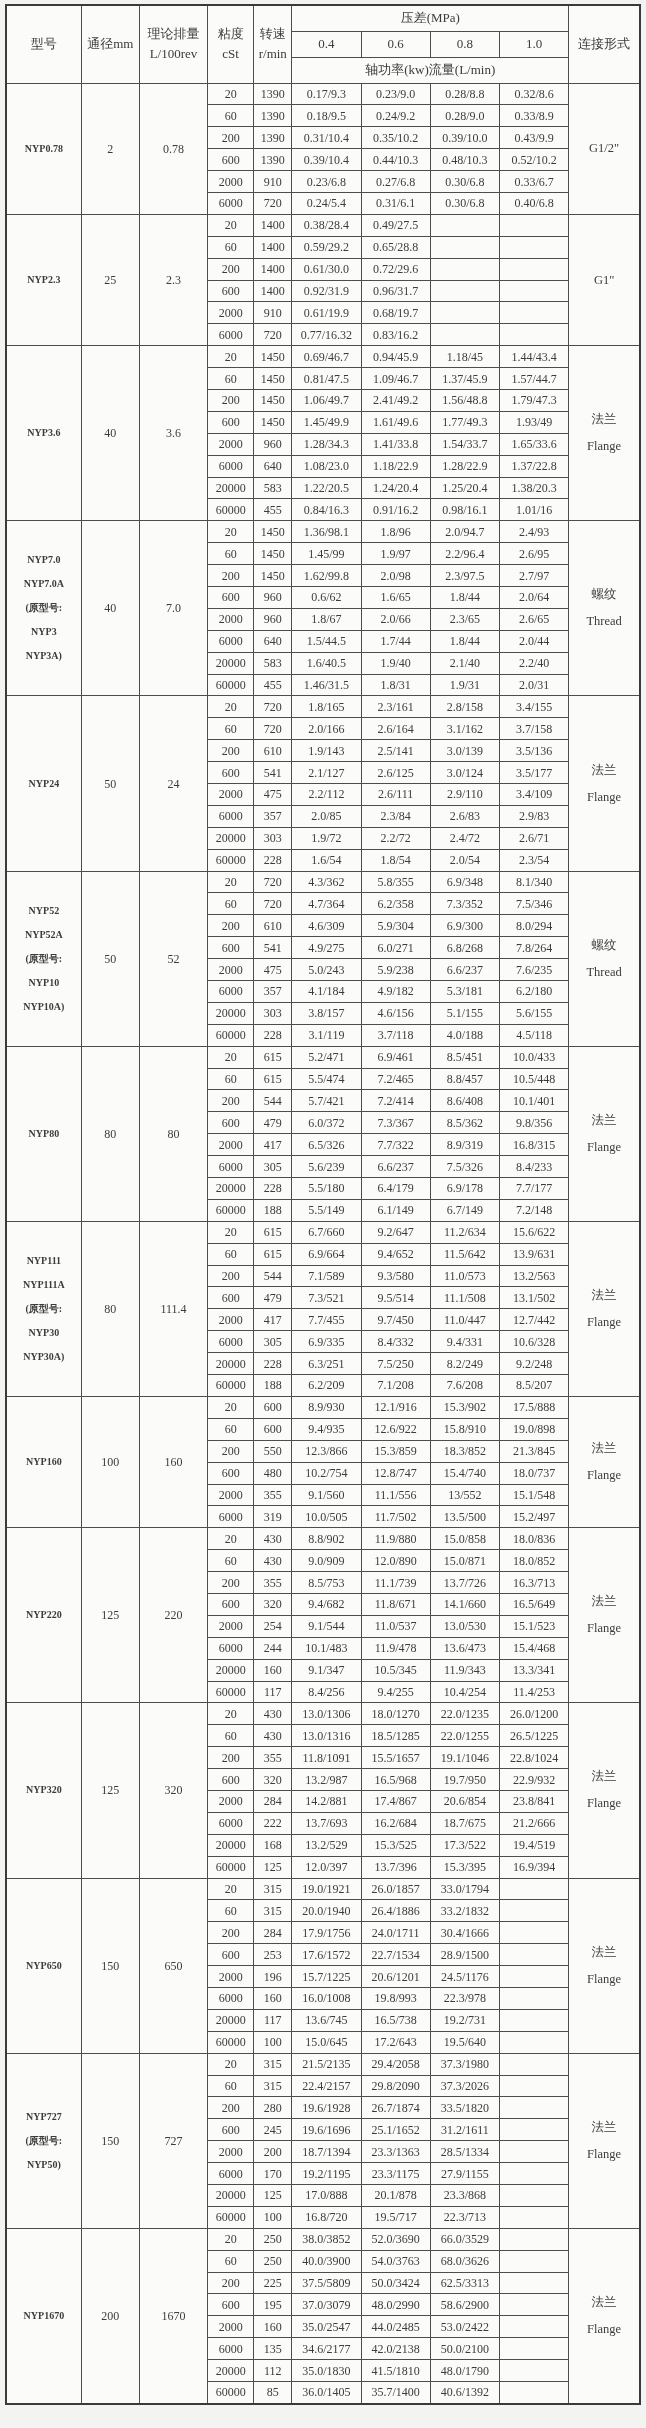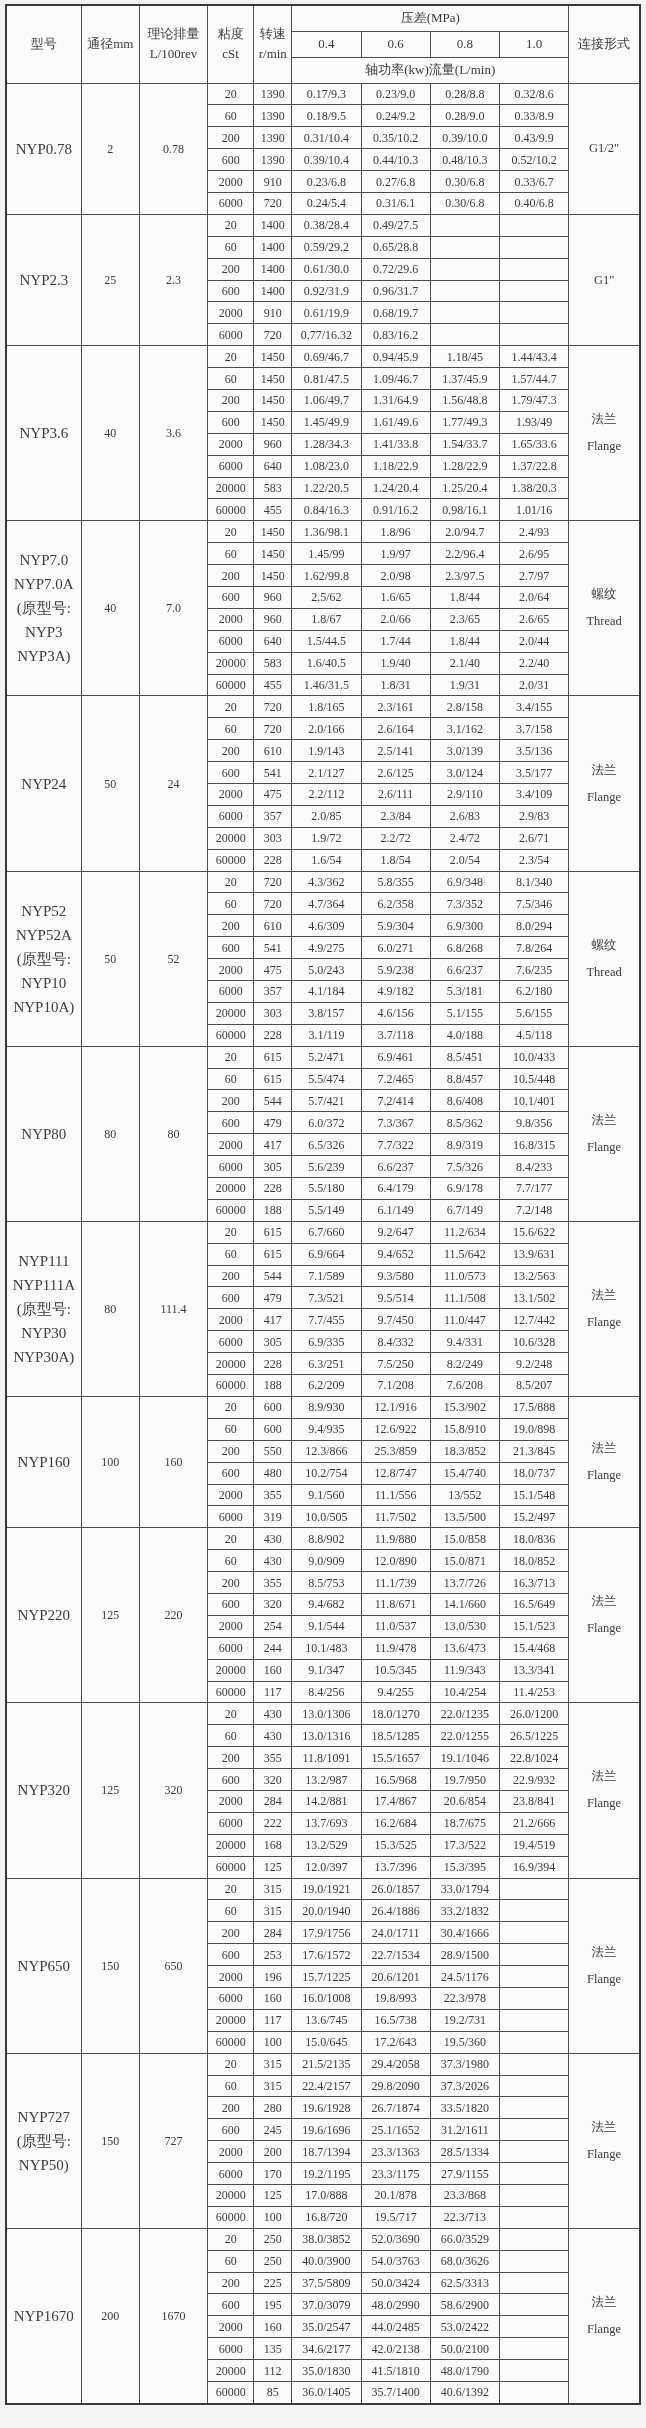--- a/index.html
+++ b/index.html
@@ -22,21 +22,21 @@
     vertical-align:middle;
     padding:0;
     color:#3c3c3c;
     font-weight:normal;
     white-space:pre-line;
     overflow:hidden;
   }
   thead th{font-size:13px;line-height:20px;}
   thead tr{height:26px;}
   tbody td{font-size:12px;height:20.9px;line-height:14px;}
-  td.model{font-size:15px;line-height:24px;}
+  td.model{font-size:10px;line-height:24px;font-weight:bold;}
   td.conn{font-size:12.5px;line-height:27px;}
   col.c-model{width:75px;}
   col.c-bore{width:58px;}
   col.c-disp{width:68px;}
   col.c-visc{width:46px;}
   col.c-speed{width:38px;}
   col.c-p{width:69px;}
   col.c-conn{width:71px;}
 </style>
 </head>
@@ -201,21 +201,21 @@
         <td>1450</td>
         <td>0.81/47.5</td>
         <td>1.09/46.7</td>
         <td>1.37/45.9</td>
         <td>1.57/44.7</td>
       </tr>
       <tr>
         <td>200</td>
         <td>1450</td>
         <td>1.06/49.7</td>
-        <td>1.31/64.9</td>
+        <td>2.41/49.2</td>
         <td>1.56/48.8</td>
         <td>1.79/47.3</td>
       </tr>
       <tr>
         <td>600</td>
         <td>1450</td>
         <td>1.45/49.9</td>
         <td>1.61/49.6</td>
         <td>1.77/49.3</td>
         <td>1.93/49</td>
@@ -281,21 +281,21 @@
         <td>200</td>
         <td>1450</td>
         <td>1.62/99.8</td>
         <td>2.0/98</td>
         <td>2.3/97.5</td>
         <td>2.7/97</td>
       </tr>
       <tr>
         <td>600</td>
         <td>960</td>
-        <td>2.5/62</td>
+        <td>0.6/62</td>
         <td>1.6/65</td>
         <td>1.8/44</td>
         <td>2.0/64</td>
       </tr>
       <tr>
         <td>2000</td>
         <td>960</td>
         <td>1.8/67</td>
         <td>2.0/66</td>
         <td>2.3/65</td>
@@ -627,21 +627,21 @@
         <td>600</td>
         <td>9.4/935</td>
         <td>12.6/922</td>
         <td>15.8/910</td>
         <td>19.0/898</td>
       </tr>
       <tr>
         <td>200</td>
         <td>550</td>
         <td>12.3/866</td>
-        <td>25.3/859</td>
+        <td>15.3/859</td>
         <td>18.3/852</td>
         <td>21.3/845</td>
       </tr>
       <tr>
         <td>600</td>
         <td>480</td>
         <td>10.2/754</td>
         <td>12.8/747</td>
         <td>15.4/740</td>
         <td>18.0/737</td>
@@ -859,21 +859,21 @@
         <td>13.6/745</td>
         <td>16.5/738</td>
         <td>19.2/731</td>
         <td></td>
       </tr>
       <tr>
         <td>60000</td>
         <td>100</td>
         <td>15.0/645</td>
         <td>17.2/643</td>
-        <td>19.5/360</td>
+        <td>19.5/640</td>
         <td></td>
       </tr>
       <tr>
         <td class="model" rowspan="8">NYP727
 (原型号:
 NYP50)</td>
         <td rowspan="8">150</td>
         <td rowspan="8">727</td>
         <td>20</td>
         <td>315</td>

